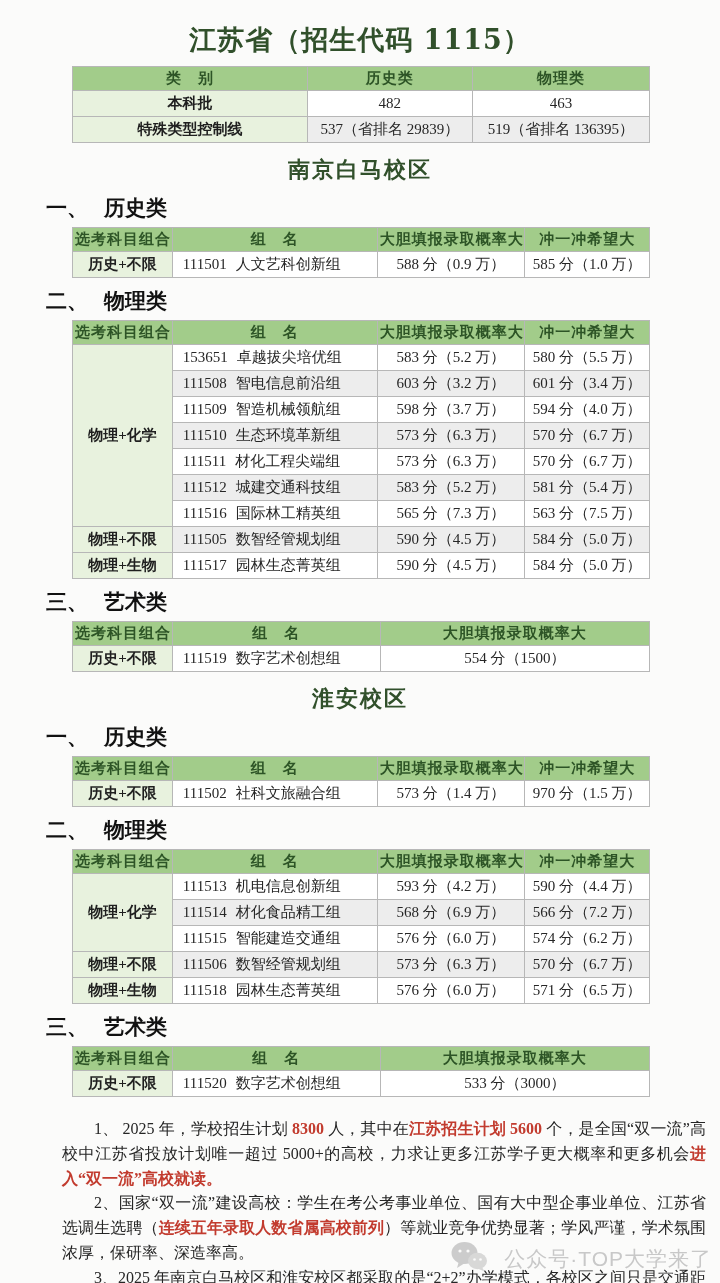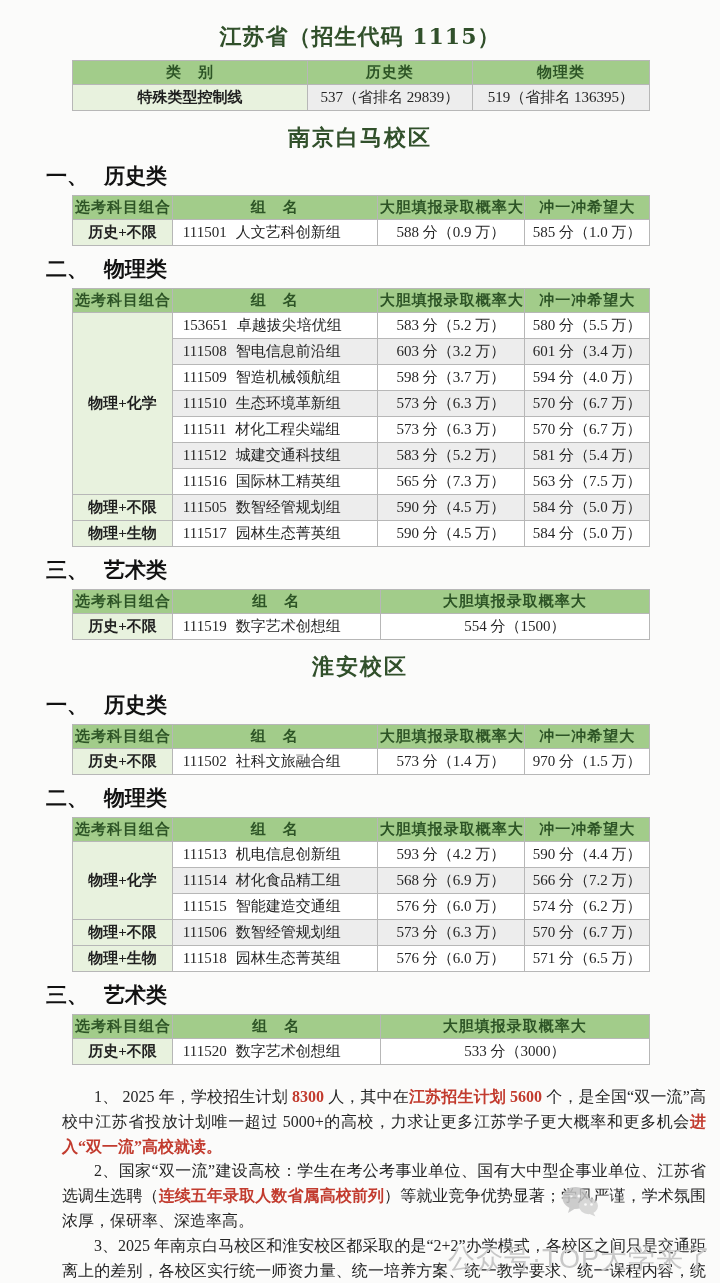--- a/index.html
+++ b/index.html
@@ -13,21 +13,21 @@
     --text:#262626;
   }
   *{box-sizing:border-box;}
   html,body{margin:0;padding:0;}
   body{
     width:720px;height:1283px;position:relative;overflow:hidden;
     background:#fbfbfa;color:var(--text);
     font-family:"Liberation Serif","DejaVu Serif",serif;
   }
   .title{
-    text-align:center;font-weight:bold;font-size:22px;
+    text-align:center;font-weight:bold;font-size:27px;
     color:var(--title-green);margin:22px 0 8px;letter-spacing:1px;
     font-family:"DejaVu Serif","Liberation Serif",serif;
   }
   table.tbl{
     border-collapse:collapse;table-layout:fixed;width:578px;
     margin:0 0 0 72px;background:#fff;
   }
   .tbl th,.tbl td{
     border:1px solid var(--border);font-size:15px;padding:0 2px;
     overflow:hidden;white-space:nowrap;
@@ -53,21 +53,21 @@
   .sec-heading .sec-no{margin-right:16px;}
   #notes{margin:20px 14px 0 62px;}
   .note{
     margin:0;font-size:16px;line-height:1.55;text-indent:2em;
     color:#252525;text-align:justify;
   }
   .red{color:var(--red);font-weight:bold;}
   .watermark{
     position:absolute;right:8px;bottom:6px;display:flex;align-items:center;gap:17px;
     color:#c8c8c8;font-family:"Liberation Sans","DejaVu Sans",sans-serif;
-    font-size:27px;letter-spacing:1px;pointer-events:none;flex-direction:column;
+    font-size:21px;letter-spacing:1px;pointer-events:none;
   }
   .watermark svg{opacity:.85;}
 </style>
 </head>
 <body>
 
 <div class="title">江苏省（招生代码 1115）</div>
 
 <table class="tbl">
   <colgroup>
@@ -76,20 +76,25 @@
       <col style="width:30.7%">
     </colgroup>
   <thead>
       <tr id="province-head">
         <th>类　别</th>
         <th>历史类</th>
         <th>物理类</th>
       </tr>
     </thead>
   <tbody id="province-body">
+      <tr>
+        <td class="label-cell">本科批</td>
+        <td class="plain">482</td>
+        <td class="plain">463</td>
+      </tr>
       <tr class="stripe">
         <td class="label-cell">特殊类型控制线</td>
         <td class="plain">537（省排名 29839）</td>
         <td class="plain">519（省排名 136395）</td>
       </tr>
     </tbody>
 </table>
 
 <div id="campuses">
     <div class="campus-name">南京白马校区</div>

